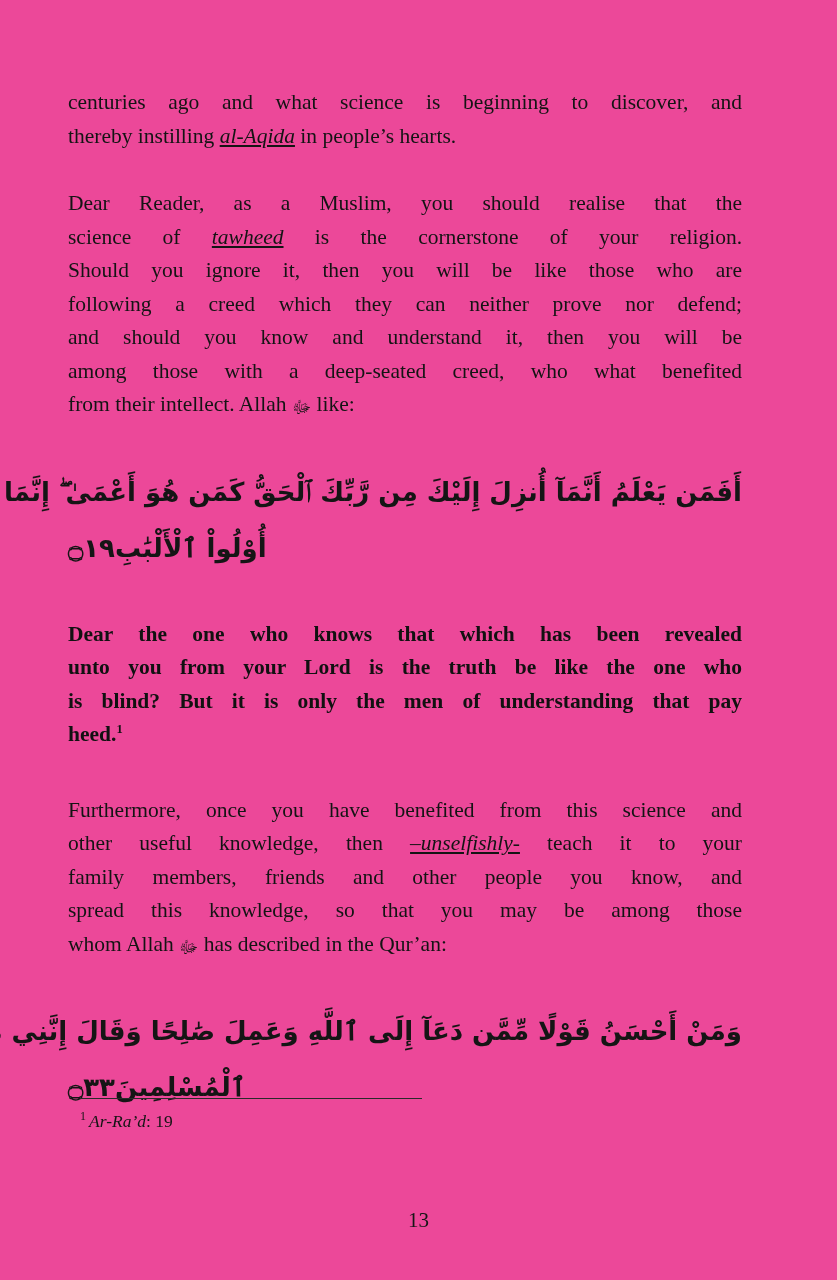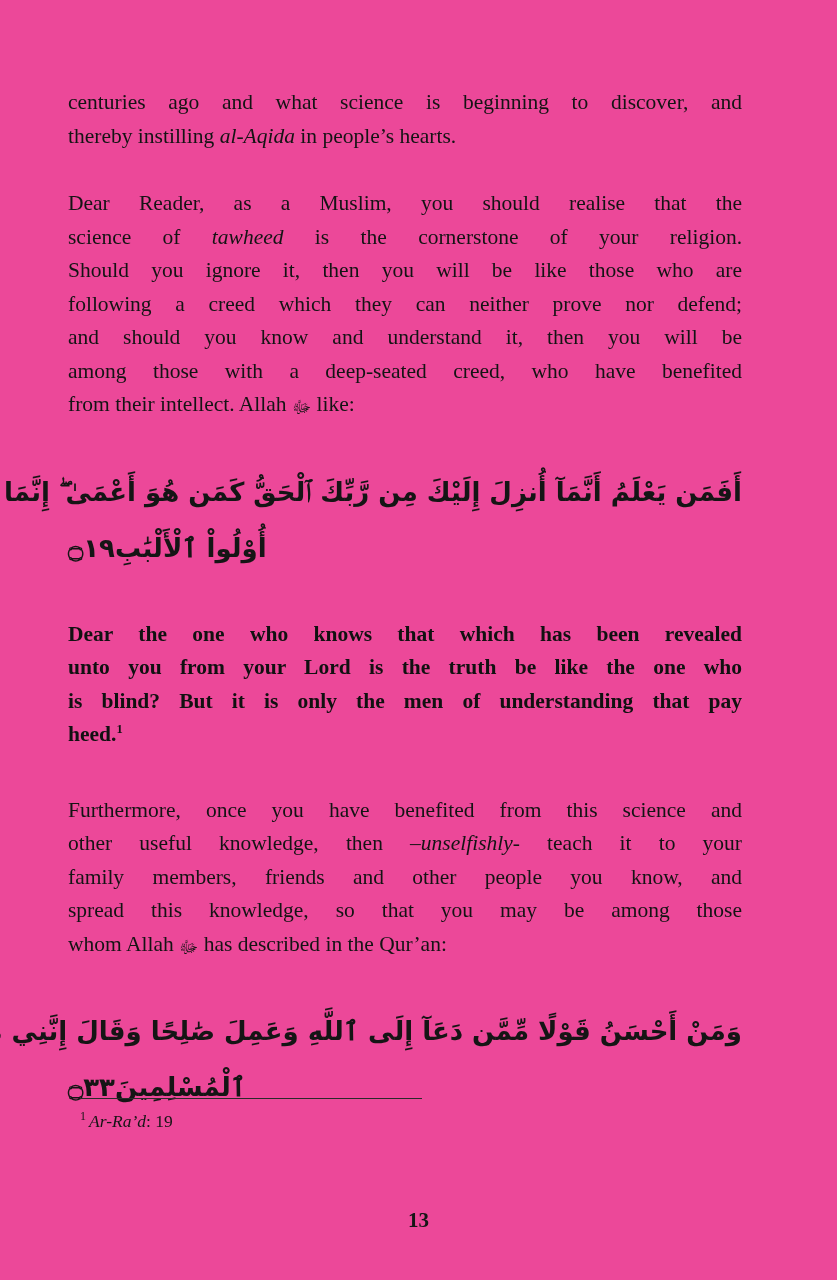--- a/index.html
+++ b/index.html
@@ -34,20 +34,21 @@
     text-align: justify;
     text-justify: inter-word;
     margin: 0 0 0 0;
     color: #141414;
     -webkit-hyphens: none;
     hyphens: none;
   }
 
   .para .it {
     font-style: italic;
+    text-decoration: underline;
   }
   .gap-md { height: 34px; }
   .gap-lg { height: 42px; }
 
   
   .jline {
     display: block;
     text-align: justify;
     text-align-last: justify;
     white-space: nowrap;
@@ -152,21 +153,20 @@
 
   
   .page-number {
     position: absolute;
     left: 0;
     right: 0;
     top: 1208px;
     text-align: center;
     font-size: 21px;
     color: #161616;
-    font-weight: bold;
   }
 </style>
 </head>
 <body>
 
 <div class="page">
 
   <div class="content">
 
     <div class="para">
@@ -175,21 +175,21 @@
     </div>
 
     <div class="gap-md"></div>
 
     <div class="para">
       <span class="jline">Dear Reader, as a Muslim, you should realise that the</span>
       <span class="jline"><span>science of </span><span class="it">tawheed</span><span> is the cornerstone of your religion.</span></span>
       <span class="jline">Should you ignore it, then you will be like those who are</span>
       <span class="jline">following a creed which they can neither prove nor defend;</span>
       <span class="jline">and should you know and understand it, then you will be</span>
-      <span class="jline">among those with a deep-seated creed, who have benefited</span>
+      <span class="jline">among those with a deep-seated creed, who what benefited</span>
       <span class="jline flush"><span>from their intellect.  Allah </span><span class="honorific">ﷻ</span><span> like:</span></span>
     </div>
 
     <div class="gap-lg"></div>
 
     <div class="ayah ayah-1 ayah-wrap-1">
       <span class="aline">أَفَمَن يَعْلَمُ أَنَّمَآ أُنزِلَ إِلَيْكَ مِن رَّبِّكَ ٱلْحَقُّ كَمَن هُوَ أَعْمَىٰ ۖ إِنَّمَا يَتَذَكَّرُ</span>
       <span class="aline second"><span>أُوْلُواْ ٱلْأَلْبَٰبِ</span><span>۝١٩</span></span>
     </div>
 

